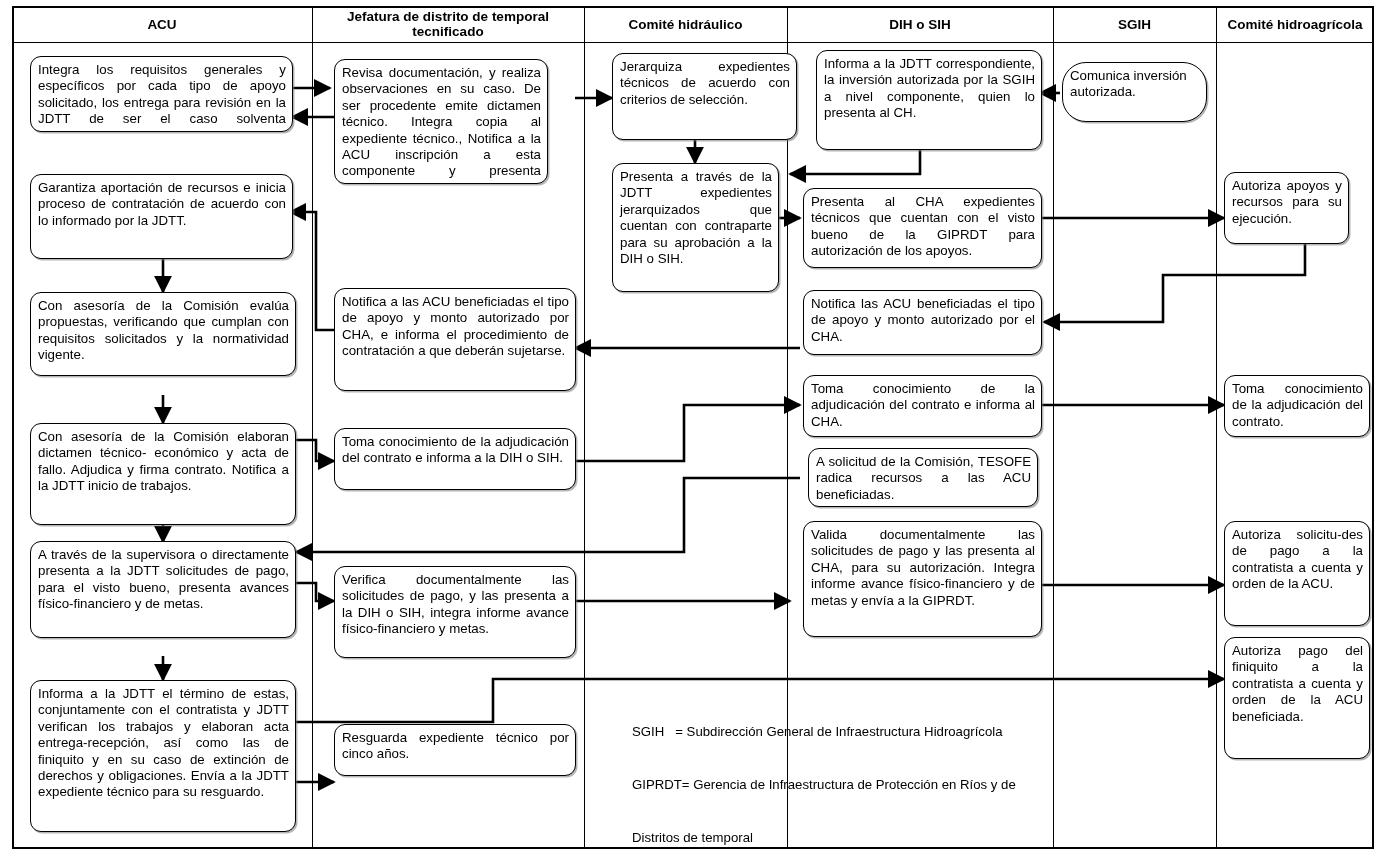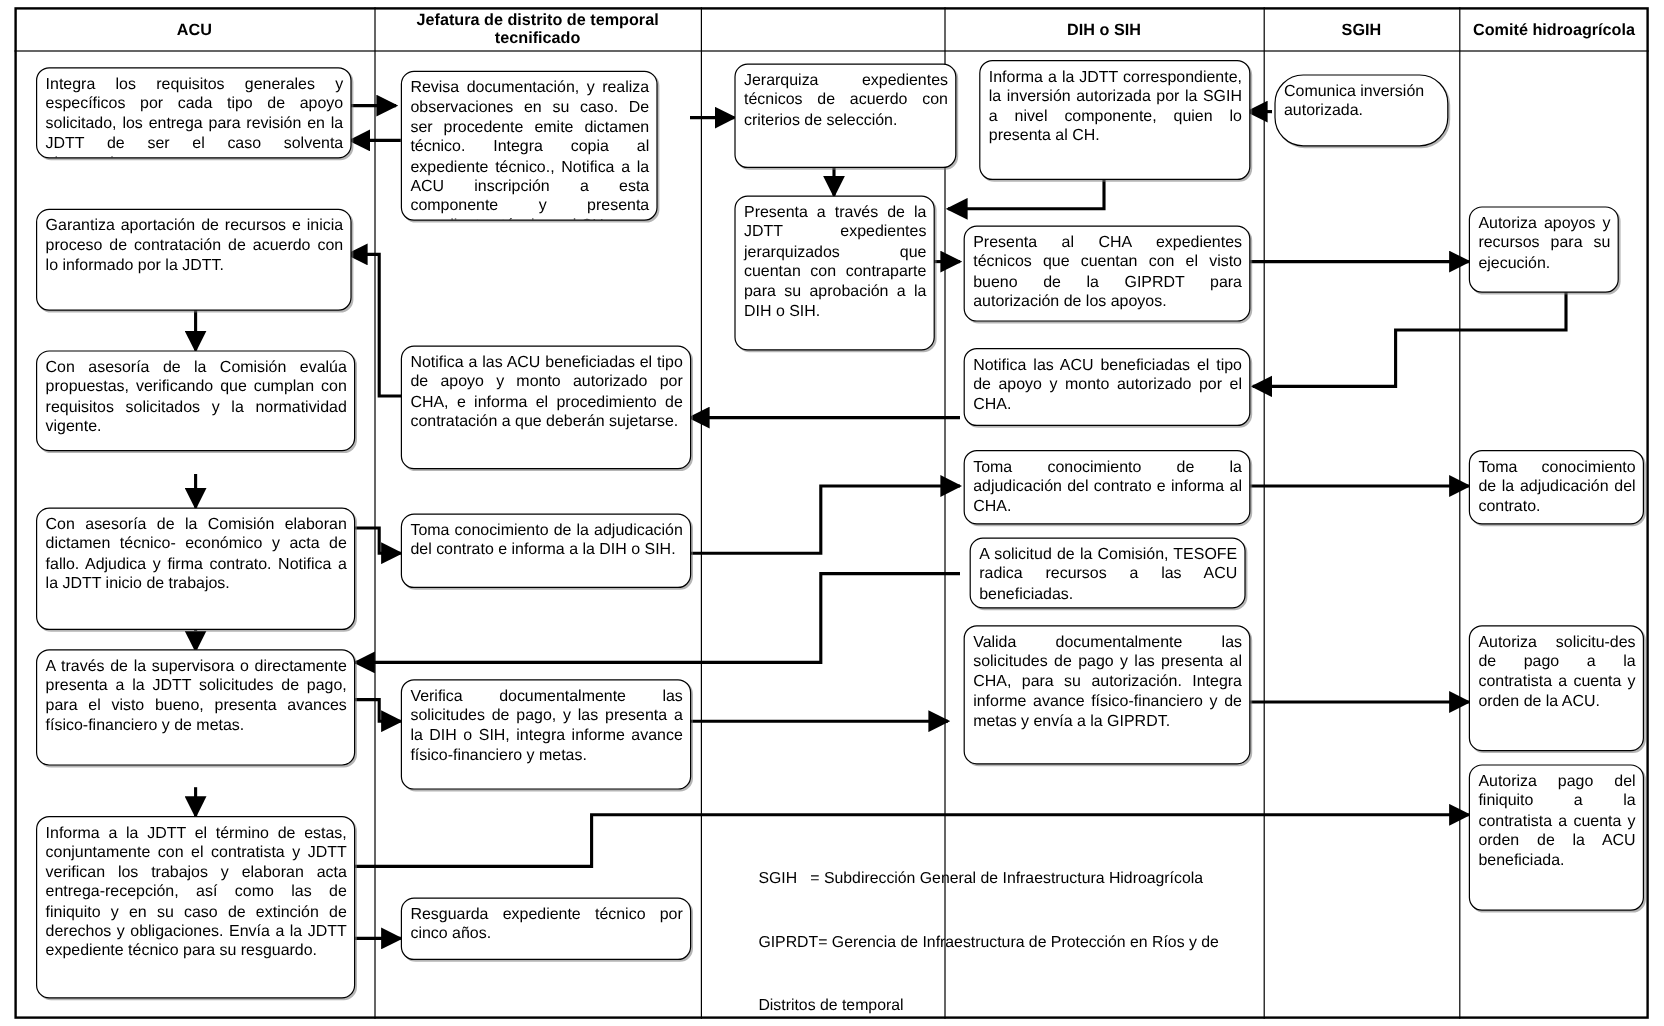--- a/index.html
+++ b/index.html
@@ -27,20 +27,21 @@
   <div class="hdr-rule"></div>
 
   <div class="col-div" style="left:312px"></div>
   <div class="col-div" style="left:584px"></div>
   <div class="col-div" style="left:787px"></div>
   <div class="col-div" style="left:1053px"></div>
   <div class="col-div" style="left:1216px"></div>
 
   <div class="hdr" style="left:12px;width:300px">ACU</div>
   <div class="hdr" style="left:312px;width:272px">Jefatura de distrito de temporal tecnificado</div>
+  <div class="hdr" style="left:584px;width:203px">Comité hidráulico</div>
   <div class="hdr" style="left:787px;width:266px">DIH o SIH</div>
   <div class="hdr" style="left:1053px;width:163px">SGIH</div>
   <div class="hdr" style="left:1216px;width:158px">Comité hidroagrícola</div>
 
   <svg id="wires" viewBox="0 0 1387 855">
     <defs>
       <marker id="ah" viewBox="0 0 10 10" refX="9" refY="5" markerWidth="7" markerHeight="7" orient="auto-start-reverse">
         <path d="M 0 0 L 10 5 L 0 10 z" fill="#000"></path>
       </marker>
     </defs>
@@ -100,21 +101,21 @@
   <div class="box" style="left:30px;top:174px;width:263px;height:85px">Garantiza aportación de recursos e inicia proceso de contratación de acuerdo con lo informado por la JDTT.</div>
   <div class="box" style="left:30px;top:292px;width:266px;height:84px">Con asesoría de la Comisión evalúa propuestas, verificando que cumplan con requisitos solicitados y la normatividad vigente.</div>
   <div class="box" style="left:30px;top:423px;width:266px;height:102px">Con asesoría de la Comisión elaboran dictamen técnico- económico y acta de fallo. Adjudica y firma contrato. Notifica a la JDTT inicio de trabajos.</div>
   <div class="box" style="left:30px;top:541px;width:266px;height:97px">A través de la supervisora o directamente presenta a la JDTT solicitudes de pago, para el visto bueno, presenta avances físico-financiero y de metas.</div>
   <div class="box" style="left:30px;top:680px;width:266px;height:152px">Informa a la JDTT el término de estas, conjuntamente con el contratista y JDTT verifican los trabajos y elaboran acta entrega-recepción, así como las de finiquito y en su caso de extinción de derechos y obligaciones. Envía a la JDTT expediente técnico para su resguardo.</div>
 
   <div class="box" style="left:334px;top:59px;width:214px;height:125px">Revisa documentación, y realiza observaciones en su caso. De ser procedente emite dictamen técnico. Integra copia al expediente técnico., Notifica a la ACU inscripción a esta componente y presenta expedientes técnicos al CH.</div>
   <div class="box" style="left:334px;top:288px;width:242px;height:103px">Notifica a las ACU beneficiadas el tipo de apoyo y monto autorizado por CHA, e informa el procedimiento de contratación a que deberán sujetarse.</div>
   <div class="box" style="left:334px;top:428px;width:242px;height:62px">Toma conocimiento de la adjudicación del contrato e informa a la DIH o SIH.</div>
   <div class="box" style="left:334px;top:566px;width:242px;height:92px">Verifica documentalmente las solicitudes de pago, y las presenta a la DIH o SIH, integra informe avance físico-financiero y metas.</div>
-  <div class="box" style="left:334px;top:748px;width:242px;height:52px">Resguarda expediente técnico por cinco años.</div>
+  <div class="box" style="left:334px;top:724px;width:242px;height:52px">Resguarda expediente técnico por cinco años.</div>
 
   <div class="box" style="left:612px;top:53px;width:185px;height:87px">Jerarquiza expedientes técnicos de acuerdo con criterios de selección.</div>
   <div class="box" style="left:612px;top:163px;width:167px;height:129px">Presenta a través de la JDTT expedientes jerarquizados que cuentan con contraparte para su aprobación a la DIH o SIH.</div>
 
   <div class="box" style="left:816px;top:50px;width:226px;height:100px">Informa a la JDTT correspondiente, la inversión autorizada por la SGIH a nivel componente, quien lo presenta al CH.</div>
   <div class="box" style="left:803px;top:188px;width:239px;height:80px">Presenta al CHA expedientes técnicos que cuentan con el visto bueno de la GIPRDT para autorización de los apoyos.</div>
   <div class="box" style="left:803px;top:290px;width:239px;height:65px">Notifica las ACU beneficiadas el tipo de apoyo y monto autorizado por el CHA.</div>
   <div class="box" style="left:803px;top:375px;width:239px;height:62px">Toma conocimiento de la adjudicación del contrato e informa al CHA.</div>
   <div class="box" style="left:808px;top:448px;width:230px;height:59px">A solicitud de la Comisión, TESOFE radica recursos a las ACU beneficiadas.</div>
   <div class="box" style="left:803px;top:521px;width:239px;height:116px">Valida documentalmente las solicitudes de pago y las presenta al CHA, para su autorización. Integra informe avance físico-financiero y de metas y envía a la GIPRDT.</div>

